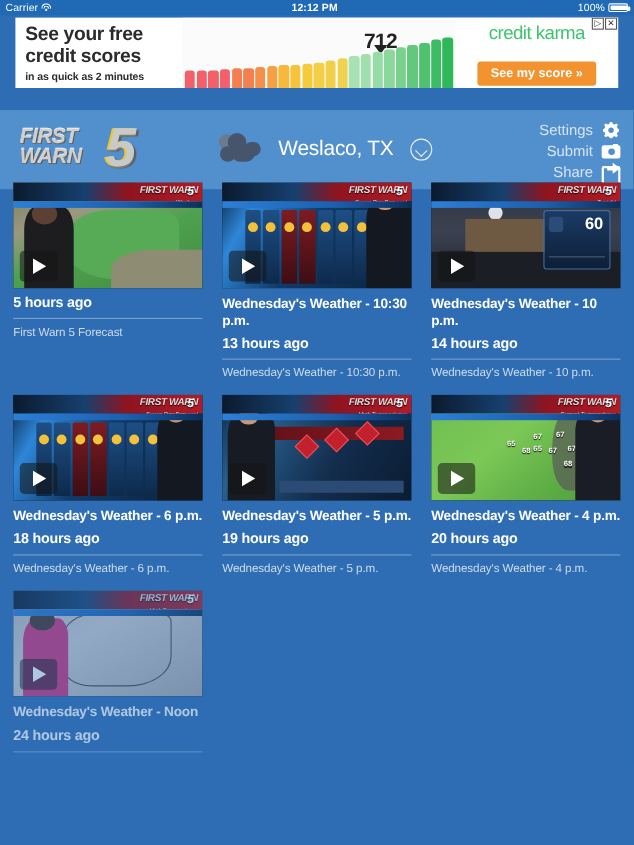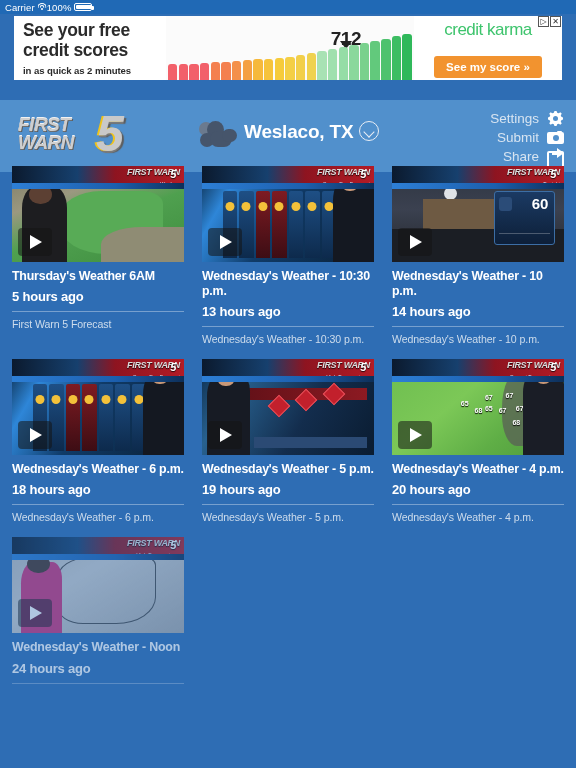--- a/index.html
+++ b/index.html
@@ -60,21 +60,21 @@
            padding:0 12px; position:relative; }
   .logo{ width:150px; height:52px; position:relative; }
   .logo-txt{ position:absolute; left:6px; top:6px; width:96px; }
   .logo-l{ font-size:19px; font-weight:bold; font-style:italic; letter-spacing:-.5px;
            color:#cfcfcf; line-height:.96;
            text-shadow:0 1px 0 #6e6e6e, 1px 1px 0 #5a5a5a, 0 -1px 0 #f2f2f2; }
   .logo-five{ position:absolute; left:84px; top:-1px; font-size:50px; font-weight:bold;
               font-style:italic; color:#c9c9c9; line-height:1;
               text-shadow:-2px 0 0 #f0c419, 0 2px 0 #7a7a7a, 2px 2px 1px #5d5d5d; }
 
-  .loc{ display:flex; align-items:flex-start; gap:6px; margin-left:36px;font-weight:bold; }
+  .loc{ display:flex; align-items:center; gap:15px; margin-left:36px; }
   .cloud-ico{ position:relative; width:40px; height:30px; }
   .cloud-ico .c{ position:absolute; background:#465a75; border-radius:50%; }
   .cloud-ico .c1{ width:14px;height:14px; left:1px; top:1px; background:#6b7a8e;}
   .cloud-ico .c2{ width:17px;height:17px; left:9px; top:0px; background:#46556b;}
   .cloud-ico .c3{ width:14px;height:14px; left:2px; top:12px; background:#46556b;}
   .cloud-ico .c4{ width:22px;height:16px; left:12px; top:10px; background:#46556b; border-radius:11px;}
   .cloud-ico .c5{ width:15px;height:13px; left:24px; top:8px; background:#46556b; border-radius:8px;}
   .loc-name{ color:#ffffff; font-size:19px; letter-spacing:-.2px; }
   .chev{ width:20px; height:20px; border:1.6px solid #e9eef5; border-radius:50%;
          position:relative; }
@@ -220,20 +220,21 @@
 
   <div class="statusbar">
     <div class="sb-left">
       <span>Carrier</span>
       <span class="wifi-ico">
           <i></i>
           <i></i>
           <i></i>
         </span>
     </div>
+    <div class="sb-center">12:12 PM</div>
     <div class="sb-right">
       <span>100%</span>
       <span class="batt">
           <i style="width:16px"></i>
         </span>
     </div>
   </div>
 
   <div class="adbar">
     <div class="ad">
@@ -335,21 +336,20 @@
               <div class="person"></div>
               <div class="head"></div>
             </div>
             <div class="tb-brand">
               <span><em>FIRST WARN</em> <span class="five">5</span></span>
             </div>
             <div class="tb-sub">Weslaco</div>
             <div class="tb-strip"></div>
             <div class="play"></div>
           </div>
-          <div class="c-title">Thursday's Weather 6AM</div>
           <div class="c-age">5 hours ago</div>
           <div class="c-rule"></div>
           <div class="c-sub">First Warn 5 Forecast</div>
         </div>
         <div class="card">
           <div class="thumb">
             <div class="thumb-inner sc-7day">
               <div class="cols">
                 <div class=""></div>
                 <div class=""></div>

